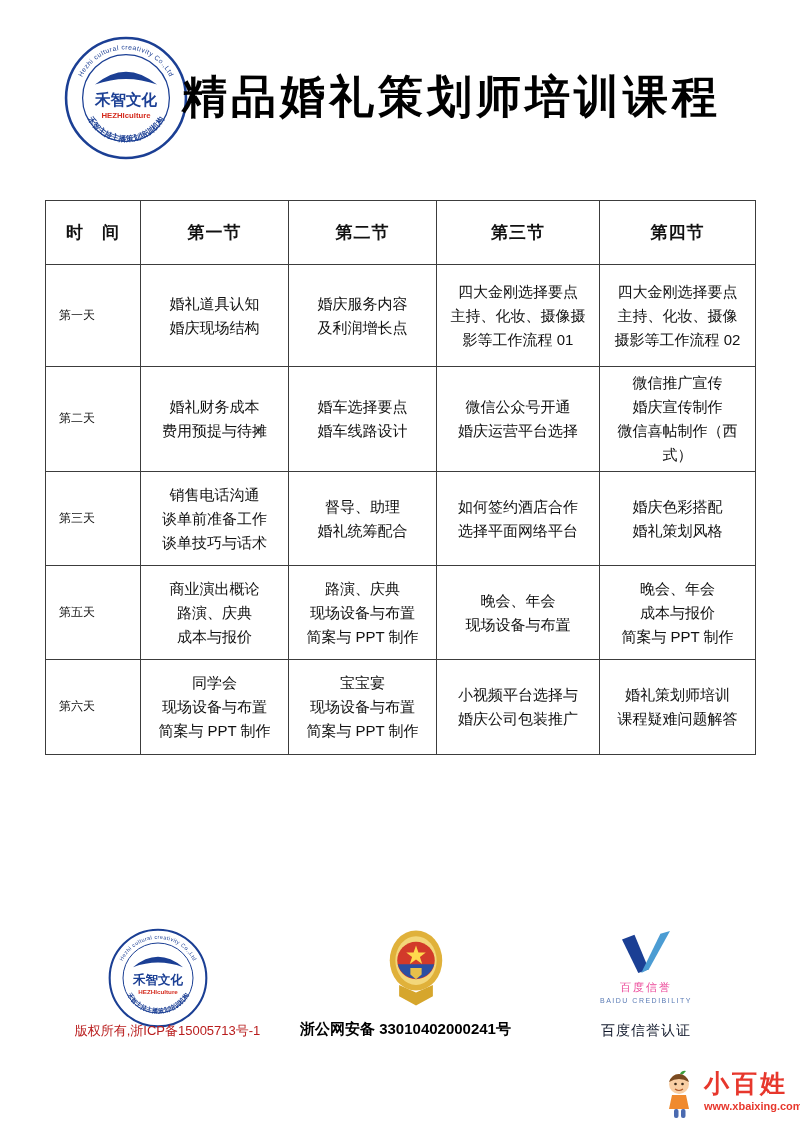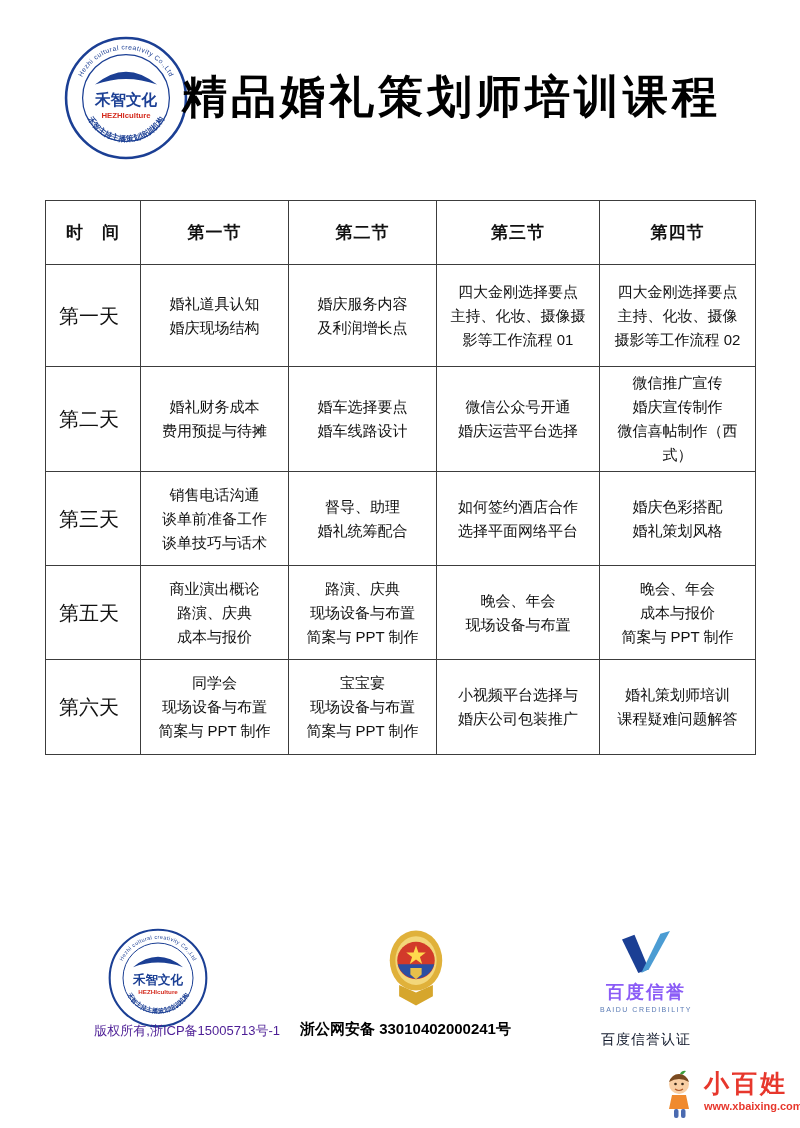--- a/index.html
+++ b/index.html
@@ -25,46 +25,46 @@
   table.schedule {
     position:absolute; left:45px; top:200px; width:710px;
     border-collapse:collapse; table-layout:fixed;
   }
   table.schedule th, table.schedule td {
     border:1px solid #3c3c3c; text-align:center; vertical-align:middle;
     white-space:pre-line; padding:4px 6px;
   }
   table.schedule th { height:64px; font-size:17px; font-weight:bold; letter-spacing:1px; }
   table.schedule td { font-size:15px; line-height:1.6; }
-  table.schedule td.time { text-align:left; padding-left:13px; font-size:20px; white-space:nowrap; }
+  table.schedule td.time { text-align:left; padding-left:13px; font-size:12px; white-space:nowrap; }
   tbody tr:nth-child(1){ height:102px; }
   tbody tr:nth-child(2){ height:92px; }
   tbody tr:nth-child(3){ height:94px; }
   tbody tr:nth-child(4){ height:94px; }
   tbody tr:nth-child(5){ height:95px; }
   tbody tr:nth-child(6){ height:100px; }
 
   
   .footer-logo { position:absolute; left:108px; top:928px; width:100px; height:100px; }
   .footer-logo svg { width:100%; height:100%; }
   .copyright {
     position:absolute; left:55px; top:1022px; width:225px;
-    text-align:right; font-size:13px; color:#4c1d95;
+    text-align:center; font-size:13px; color:#b91c1c;
   }
   .police-badge { position:absolute; left:386px; top:928px; width:60px; height:80px; }
   .police-badge svg { width:100%; height:100%; }
   .police-text {
     position:absolute; left:300px; top:1020px; width:230px;
     font-size:15px; font-weight:bold; color:#000;
   }
   .baidu-block {
     position:absolute; left:585px; top:930px; width:122px; text-align:center;
   }
   .baidu-block svg { width:48px; height:44px; display:block; margin:0 auto 6px auto; }
-  .baidu-name { font-size:18px; font-weight:bold; color:#8b5cf6; letter-spacing:2px; }
+  .baidu-name { font-size:11px; font-weight:normal; color:#ec4899; letter-spacing:2px; }
   .baidu-en { font-size:7px; color:#5a7bb5; letter-spacing:1.5px; margin-top:2px; }
   .baidu-cert { font-size:14px; color:#0f172a; margin-top:18px; letter-spacing:1px; }
 
   
   .watermark { position:absolute; left:660px; top:1070px; display:flex; align-items:flex-start; gap:4px; }
   .wm-mascot { width:40px; height:50px; }
   .wm-texts { color:#e7372c; }
   .wm-name { font-size:25px; font-weight:900; letter-spacing:3px; line-height:1.1; }
   .wm-url { font-size:11px; font-weight:bold; margin-top:2px; }
 </style>

